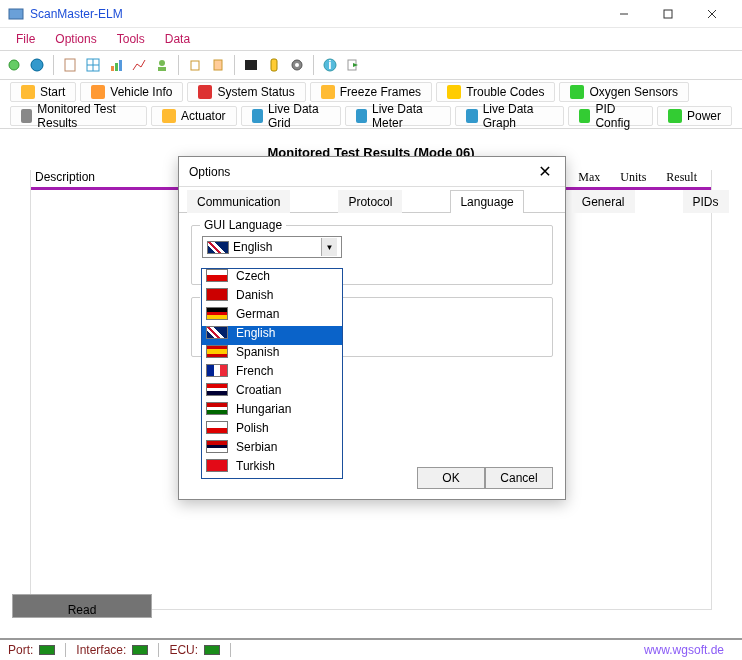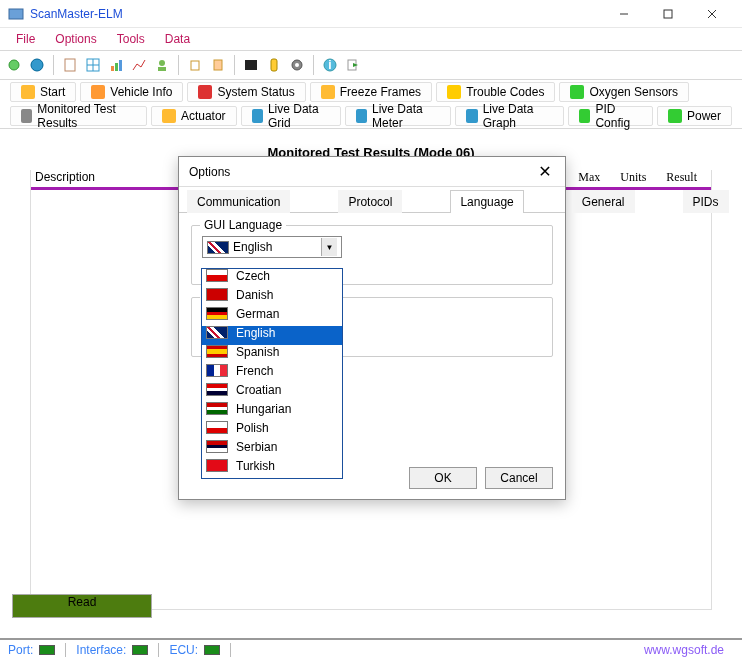--- a/index.html
+++ b/index.html
@@ -30,25 +30,25 @@
 
 
 .main { padding: 10px 28px; position: relative; }
 .page-title { text-align: center; font-weight: bold; padding: 6px 0 10px 0; font-size: 13px; }
 .cols { height: 20px; display: flex; border-bottom: 3px solid #a21caf; padding: 0 4px; }
 .cols .desc { flex: 1; }
 .cols .c { padding: 0 10px; font-family: Liberation Serif, serif; }
 
 
 .read-row { position: absolute; bottom: 42px; left: 12px; }
-.read-btn { width: 140px; height: 24px; border: 1px solid #aaa; background: #4d7c0f; display:flex; align-items:flex-start; justify-content:center; }
+.read-btn { width: 140px; height: 24px; border: 1px solid #aaa; background: #737373; display:flex; align-items:flex-end; justify-content:center; }
 
 
 .statusbar { position: absolute; bottom: 0; left: 0; right: 0; height: 22px; border-top: 2px solid #999; display: flex; align-items: center; padding: 0 8px; gap: 6px; background:#fff;}
-.statusbar .lbl { color: #3b82f6; }
+.statusbar .lbl { color: #7f1d1d; }
 .statusbar .led { width: 16px; height: 10px; background: #1a8c1a; border: 1px solid #555; }
 .statusbar .link { color: #8b5cf6; margin-left: auto; padding-right:10px; }
 .statusbar .sepv { width:1px; height:14px; background:#bbb; margin:0 4px; }
 
 
 .dialog { position: absolute; left: 178px; top: 156px; width: 388px; height: 344px; background: #fff; border: 1px solid #888; box-shadow: 0 4px 14px rgba(0,0,0,0.25); z-index: 10; }
 .dlg-title { height: 30px; display: flex; align-items: center; padding: 0 10px; border-bottom: 1px solid #ddd; }
 .dlg-title span { flex: 1; }
 .dlg-close { width: 20px; height: 20px; display:flex; align-items:center; justify-content:center; font-size:16px;}
 
@@ -57,21 +57,21 @@
 .dlg-tab.active { background: #fff; border-color: #ccc; }
 .dlg-arrows { margin-left: auto; display:flex; }
 .dlg-arrow { width: 16px; height: 18px; border: 1px solid #bbb; display:flex; align-items:center; justify-content:center; font-size:9px; background:#f4f4f4; }
 
 .fieldset { margin: 12px; border: 1px solid #ccc; padding: 10px; border-radius: 2px; position: relative; }
 .fieldset .legend { position: absolute; top: -8px; left: 8px; background: #fff; padding: 0 4px; font-size:12px;}
 
 .combo { width: 140px; height: 22px; border: 1px solid #888; display: flex; align-items: center; padding: 0 4px; gap: 4px; position: relative; background:#fff;}
 .combo .caret { margin-left: auto; width:16px; height:18px; border-left:1px solid #aaa; display:flex; align-items:center; justify-content:center; font-size:8px; background:#eaeaea;}
 
-.dlg-buttons { position: absolute; bottom: 10px; right: 12px; display: flex; gap: 8px; }
+.dlg-buttons { position: absolute; bottom: 10px; right: 12px; display: flex; }
 .dlg-btn { width: 68px; height: 22px; border: 1px solid #999; background: #f0f0f0; display:flex; align-items:center; justify-content:center; }
 
 
 .dropdown { position: absolute; left: 201px; top: 268px; width: 142px; border: 1px solid #1a4f9c; background: #fff; z-index: 20; }
 .dd-item { height: 19px; display: flex; gap: 8px; padding: 0 4px; }
 .dd-item.selected { background: #0a63c9; color: #fff; }
 .flag { width: 22px; height: 13px; border: 1px solid #777; background: #ccc; display:inline-block; }
 
 
 .flag-cz { background: linear-gradient(180deg,#fff 50%,#d00 50%); position:relative;}

